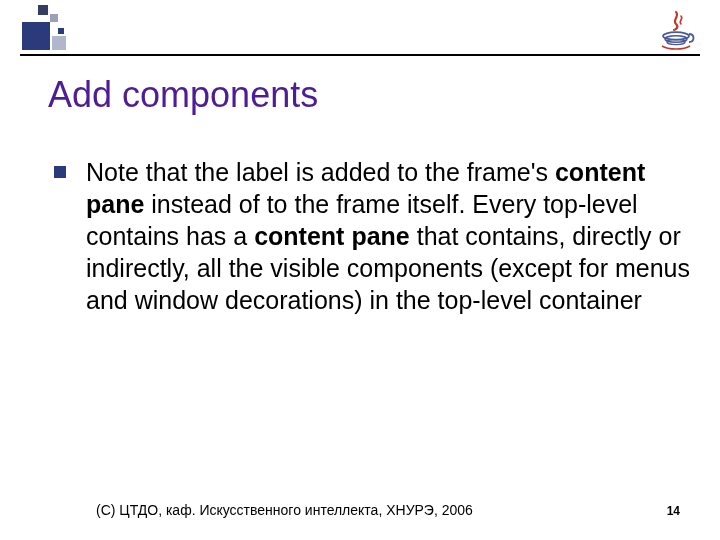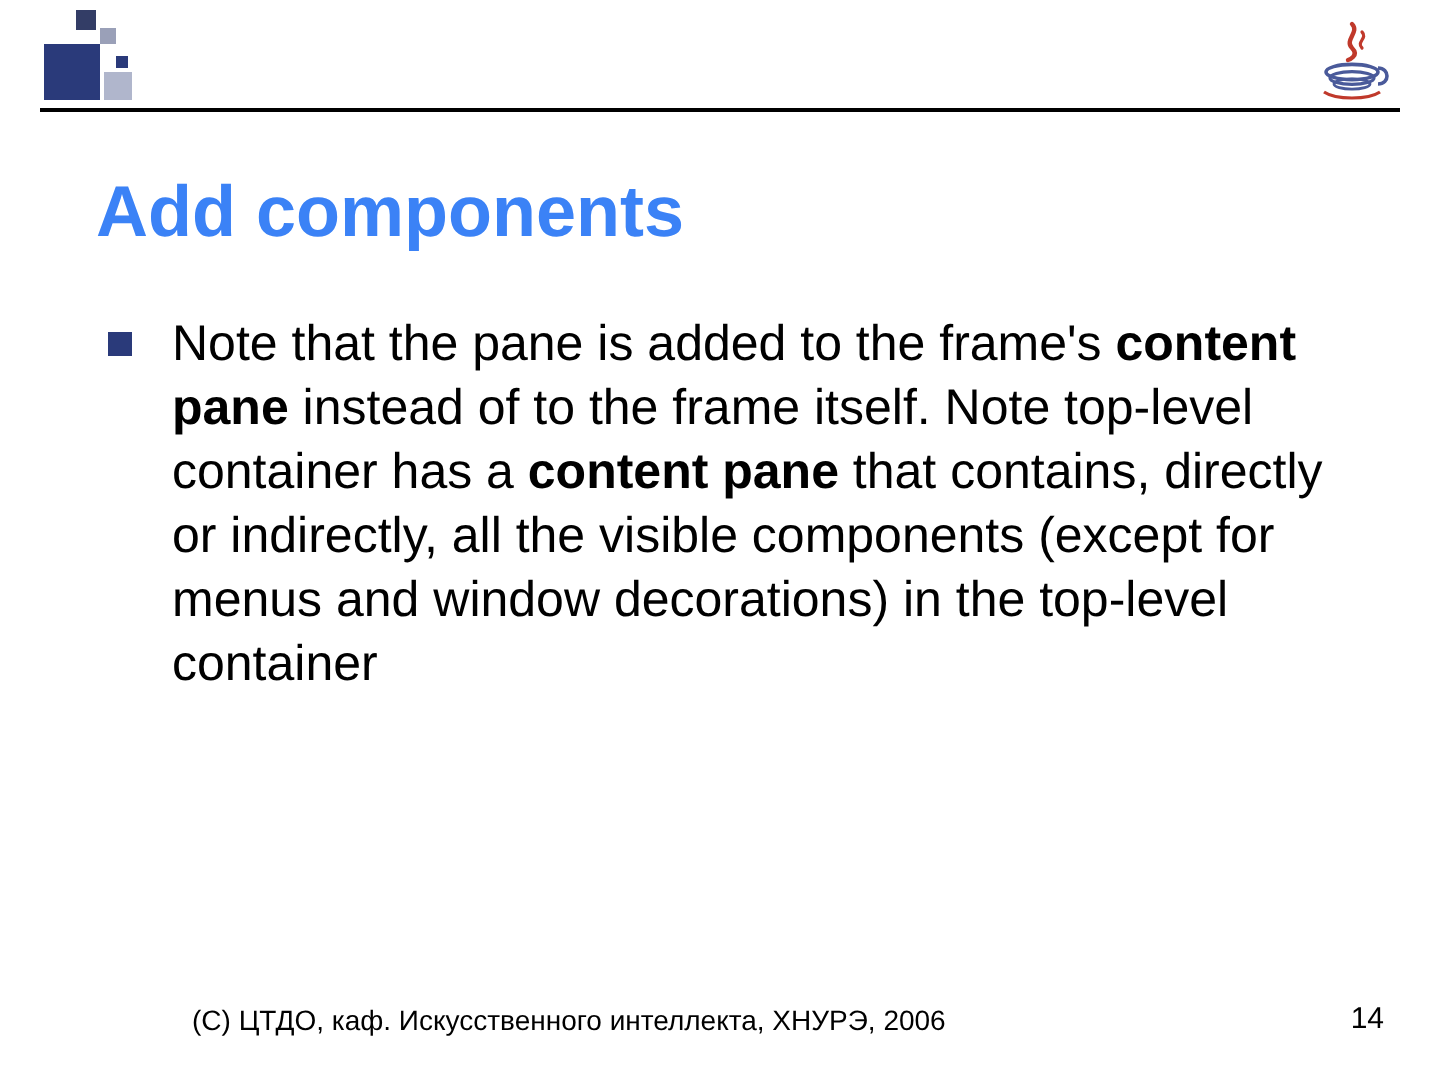--- a/index.html
+++ b/index.html
@@ -39,25 +39,25 @@
   .logo {
     position: absolute;
     top: 8px;
     right: 20px;
     width: 46px;
     height: 42px;
   }
 
   .title {
     position: absolute;
-    top: 85px;
+    top: 74px;
     left: 48px;
     font-size: 36px;
-    font-weight: 700;
-    color: #3b82f6;
+    font-weight: 400;
+    color: #4c1d95;
   }
 
   .body-wrap {
     position: absolute;
     top: 156px;
     left: 54px;
     right: 30px;
   }
   .bullet {
     position: absolute;
@@ -78,23 +78,23 @@
   .footer-text {
     position: absolute;
     bottom: 22px;
     left: 96px;
     font-size: 14px;
     color: #000;
   }
   .page-num {
     position: absolute;
     bottom: 22px;
-    right: 28px;
-    font-size: 15px;
-    font-weight: 400;
+    right: 40px;
+    font-size: 12px;
+    font-weight: 700;
     color: #000;
   }
 </style>
 </head>
 <body>
 
 <div class="header-bar">
   <div class="square sq-small-1"></div>
   <div class="square sq-small-2"></div>
   <div class="square sq-large"></div>
@@ -112,18 +112,18 @@
       <path d="M8 38 C14 42 30 42 36 38" fill="none" stroke="#c0392b" stroke-width="1.6"></path>
     </svg>
   </div>
 </div>
 
 <h1 class="title">Add components</h1>
 
 <div class="body-wrap">
   <div class="bullet"></div>
   <p class="body-text">
-    <span>Note that the pane is added to the frame's </span><b>content pane</b><span> instead of to the frame itself. Note top-level container has a </span><b>content pane</b><span> that contains, directly or indirectly, all the visible components (except for menus and window decorations) in the top-level container</span>
+    <span>Note that the label is added to the frame's </span><b>content pane</b><span> instead of to the frame itself. Every top-level contains has a </span><b>content pane</b><span> that contains, directly or indirectly, all the visible components (except for menus and window decorations) in the top-level container</span>
   </p>
 </div>
 
 <div class="footer-text">(С) ЦТДО, каф. Искусственного интеллекта, ХНУРЭ, 2006</div>
 <div class="page-num">14</div>
 
 </body></html>

